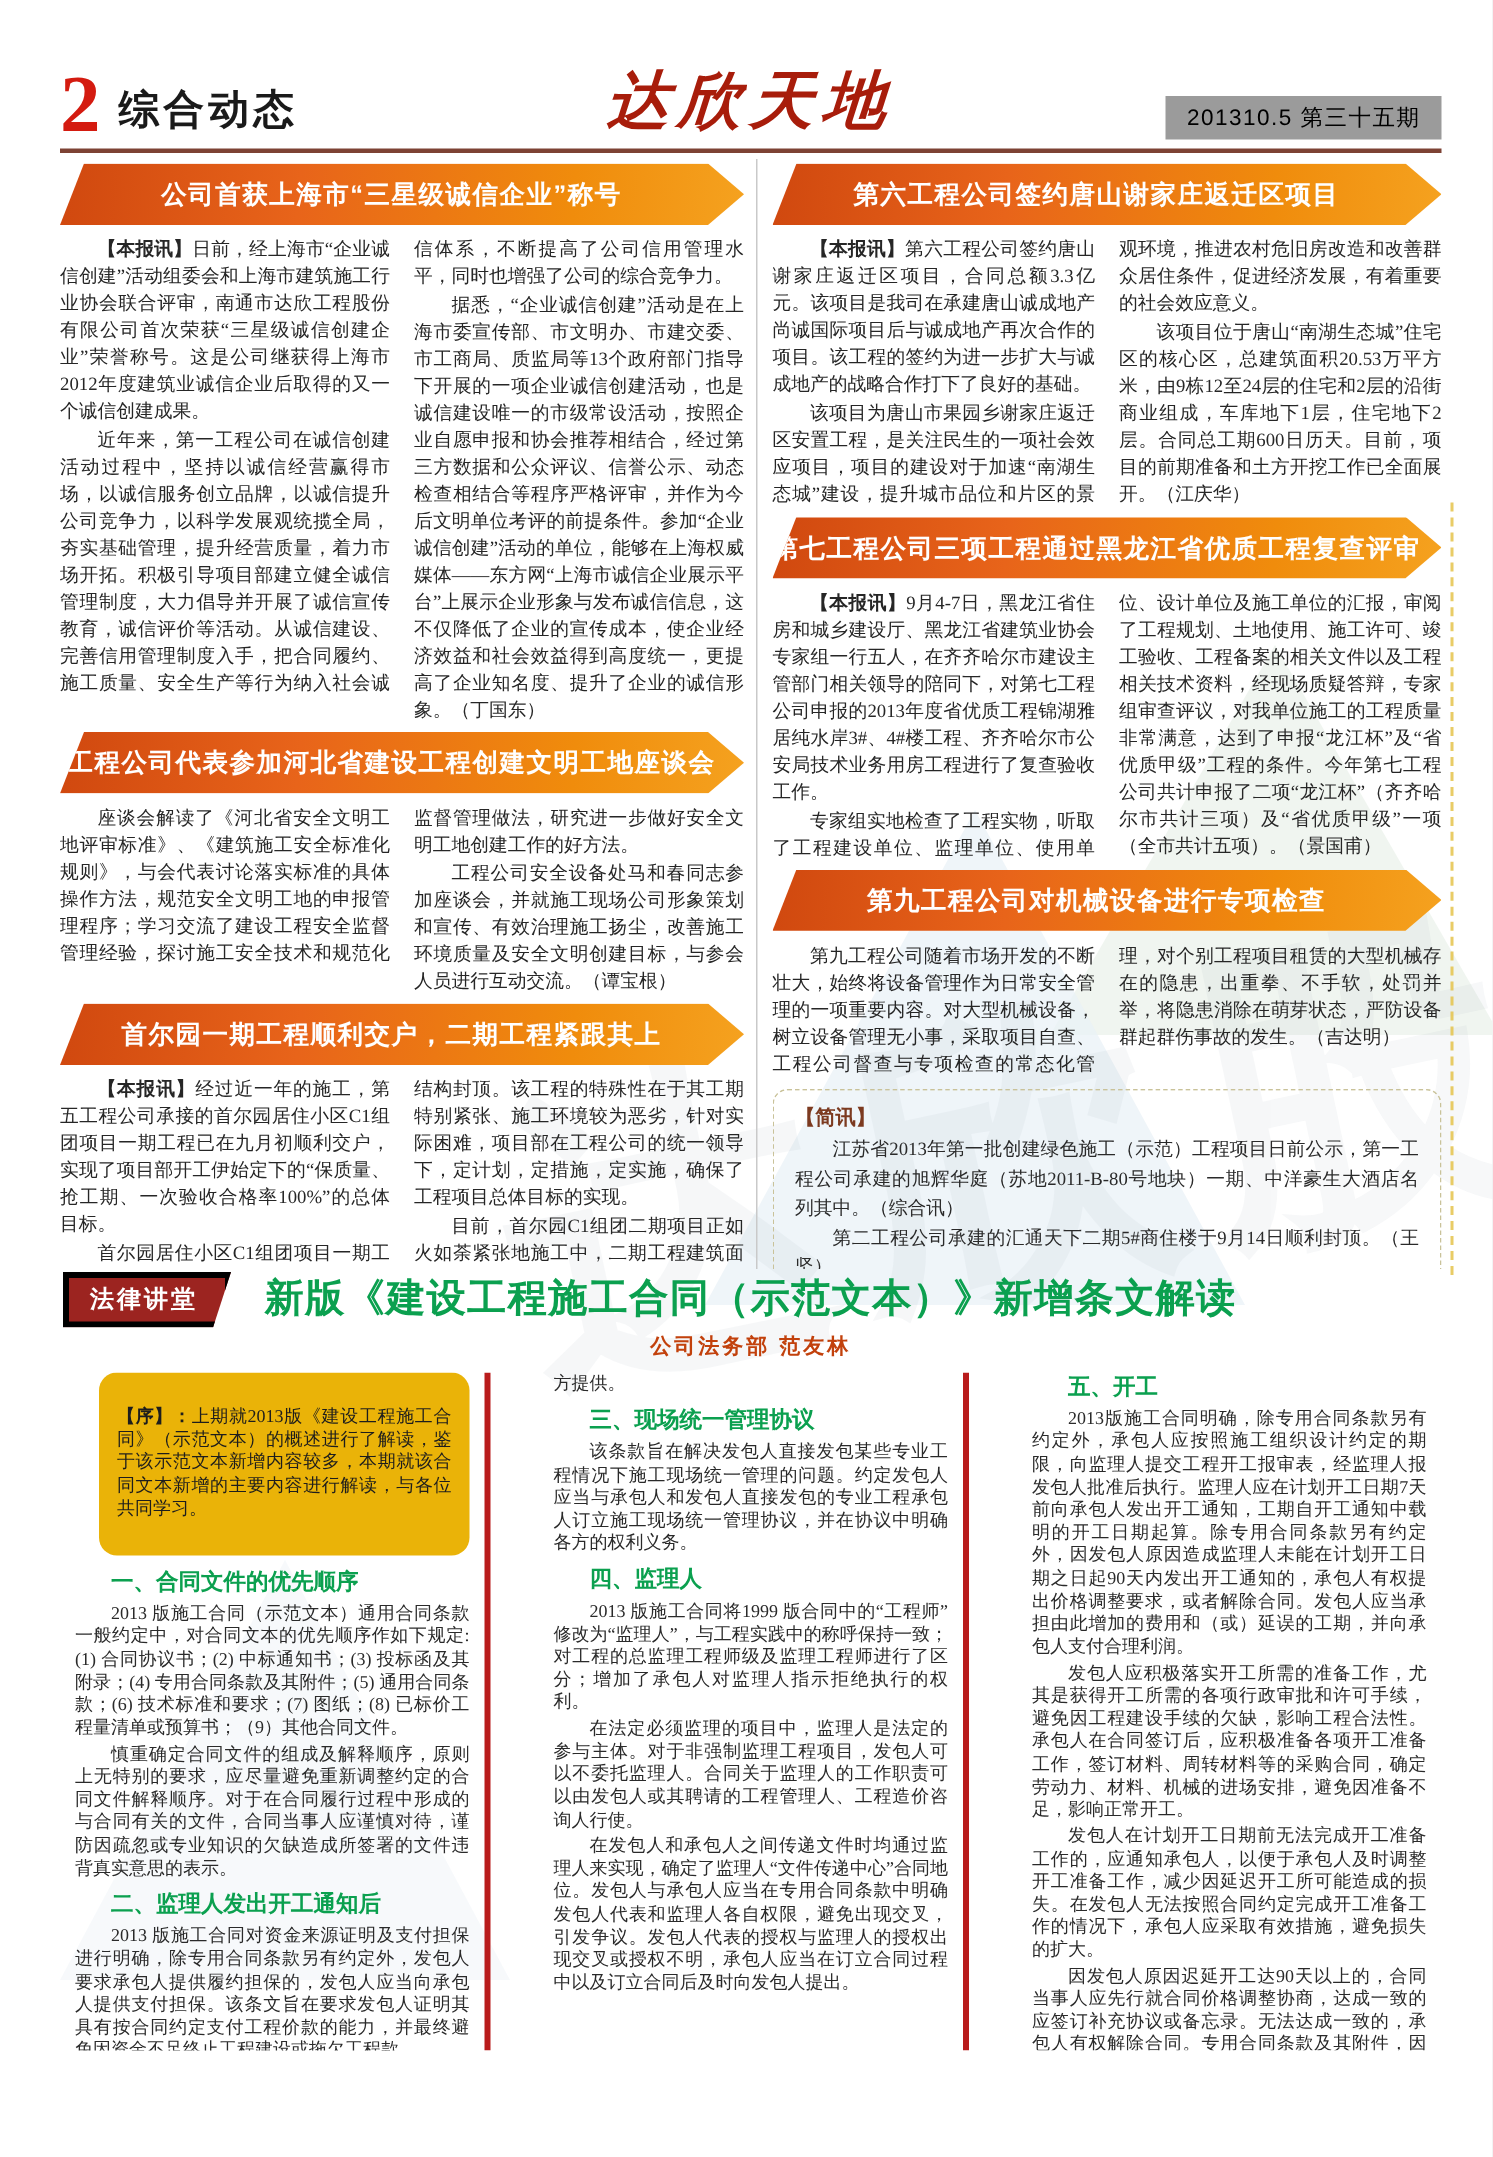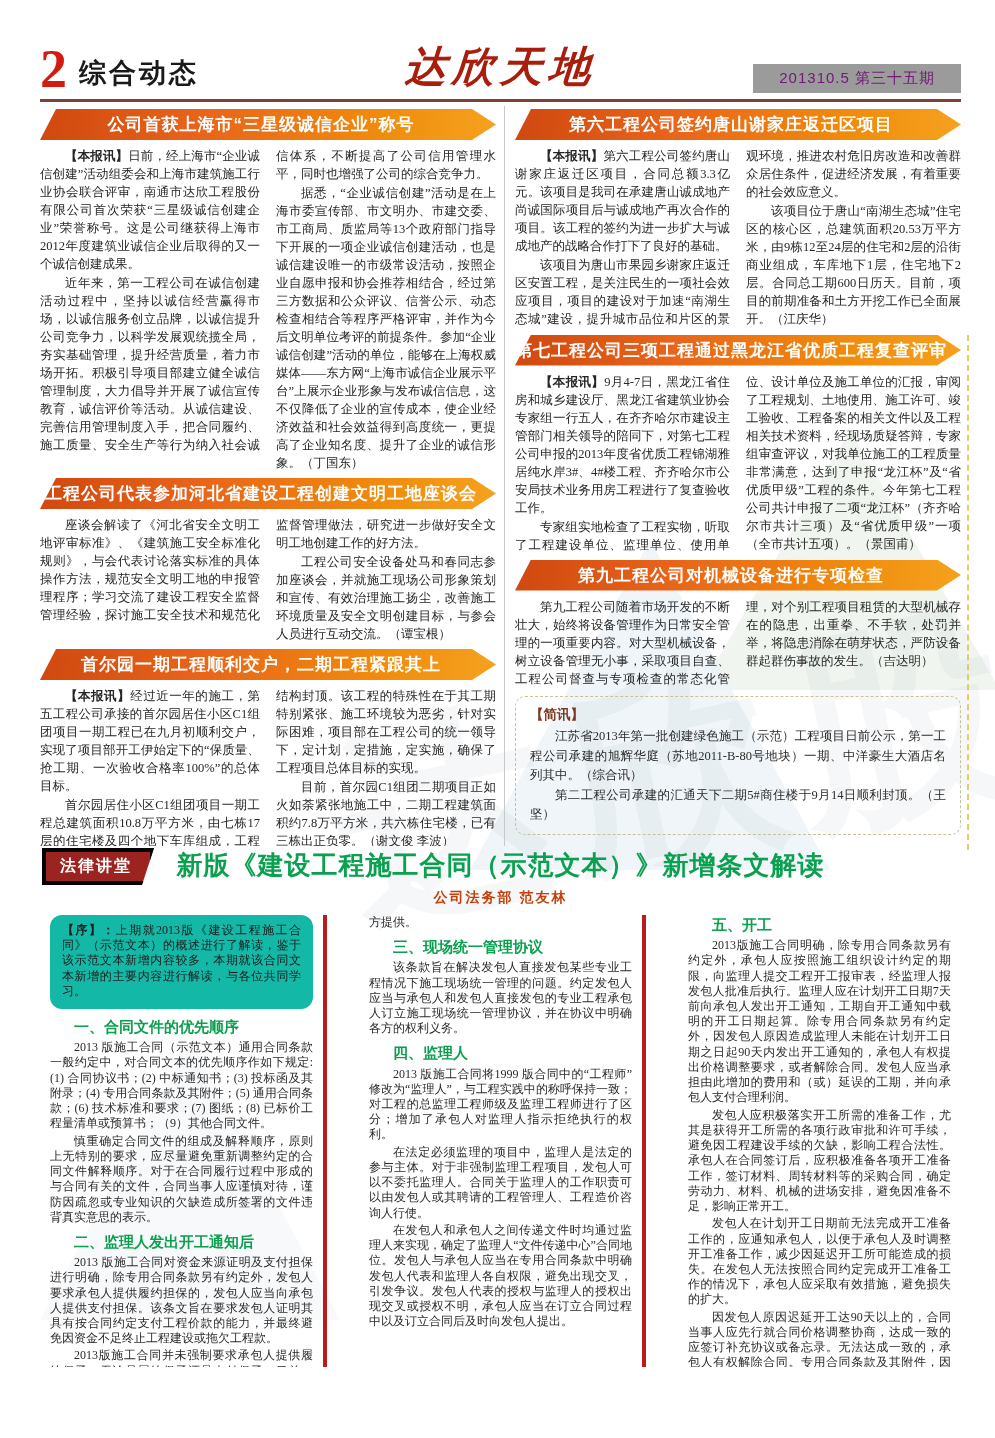--- a/index.html
+++ b/index.html
@@ -26,31 +26,31 @@
   
   .hdr{ position:absolute; left:40px; right:34px; top:40px; height:62px;
         border-bottom:3px solid #7d4234; }
   .hdr-left{ position:absolute; left:0; bottom:6px; display:flex; align-items:flex-end; gap:12px;}
   .pageno{ font-size:54px; line-height:.85; font-weight:bold; color:#d41b10;
            font-family:"Liberation Serif",serif;}
   .section-name{ font-size:27px; font-weight:bold; color:#1a1a1a; letter-spacing:3px; padding-bottom:2px;}
   .masthead{ position:absolute; left:0; right:0; bottom:4px; text-align:center;
              font-size:42px; font-weight:bold; font-style:italic; color:#a81d0b;
              letter-spacing:6px; transform:skewX(-4deg); }
-  .issuebox{ position:absolute; right:0; bottom:6px; background:#9b9b9b; color:#701a75;
-             font-family:"Liberation Sans",sans-serif; font-size:15px; padding:5px 26px;
+  .issuebox{ position:absolute; right:0; bottom:6px; background:#9b9b9b; color:#000000;
+             font-family:"Liberation Sans",sans-serif; font-size:15px; padding:5px 14px;
              letter-spacing:1px;}
 
   
   .main{ position:absolute; left:40px; right:34px; top:106px; height:740px; display:flex; overflow:hidden;}
   .half-left{ width:468px; padding-right:8px; }
   .vdiv{ width:1px; background:#c9c9c9; }
   .half-right{ flex:1; padding-left:10px; }
 
-  .banner{ position:relative; height:31px; margin:3px 0 7px 0;
+  .banner{ position:relative; height:41px; margin:3px 0 7px 0;
            background:linear-gradient(95deg,#d0480f 0%, #e8641a 35%, #f08c0c 75%, #f5a21f 100%);
            clip-path:polygon(16px 0, calc(100% - 24px) 0, 100% 50%, calc(100% - 24px) 100%, 0 100%);
            display:flex; align-items:center; justify-content:center; }
   .banner span{ color:#fff; font-family:"Liberation Sans","DejaVu Sans",sans-serif;
                 font-weight:bold; font-size:17px; letter-spacing:1px; padding-right:14px;
                 white-space:nowrap; }
 
   .art-text{ column-count:2; column-gap:16px; text-align:justify;
              font-size:12.5px; line-height:1.44; color:#262626; margin-bottom:6px;}
   .art-text p{ text-indent:2em; margin-bottom:1px; }
@@ -73,22 +73,22 @@
   .legal-byline{ text-align:center; font-family:"Liberation Sans",sans-serif; font-weight:bold;
                  font-size:14px; color:#c2410c; margin:6px 0 8px 0; letter-spacing:2px;}
   .legal-cols{ display:flex; height:452px; overflow:hidden; }
   .lcol{ flex:1; padding:0 10px; font-size:12px; line-height:1.27; text-align:justify; overflow:hidden;}
   .lcol + .lcol{ border-left:4px solid #b91c1c;padding-left:42px; }
   .lcol p{ text-indent:2em; margin-bottom:2px; }
   .lcol p.noindent{ text-indent:0; }
   .lcol b{ font-weight:bold; }
   .lsub{ color:#0ba04f; font-family:"Liberation Sans",sans-serif; font-weight:bold;
          font-size:15px; margin:7px 0 4px 0; text-indent:1.6em; }
-  .preface{ background:#14b8a6; border-radius:12px; padding:8px 12px; margin-bottom:8px;
-            color:#1d1d1d; }
+  .preface{ background:#eab308; border-radius:12px; padding:22px 12px; margin-bottom:8px;
+            color:#1d1d1d;margin-left:16px; }
   .preface p{ text-indent:0; }
 </style>
 </head>
 <body>
 
 <div class="page">
 
   <div class="wm wm-tri2"></div>
   <div class="wm wm-tri1"></div>
   <div class="wm wm-tri3"></div>

